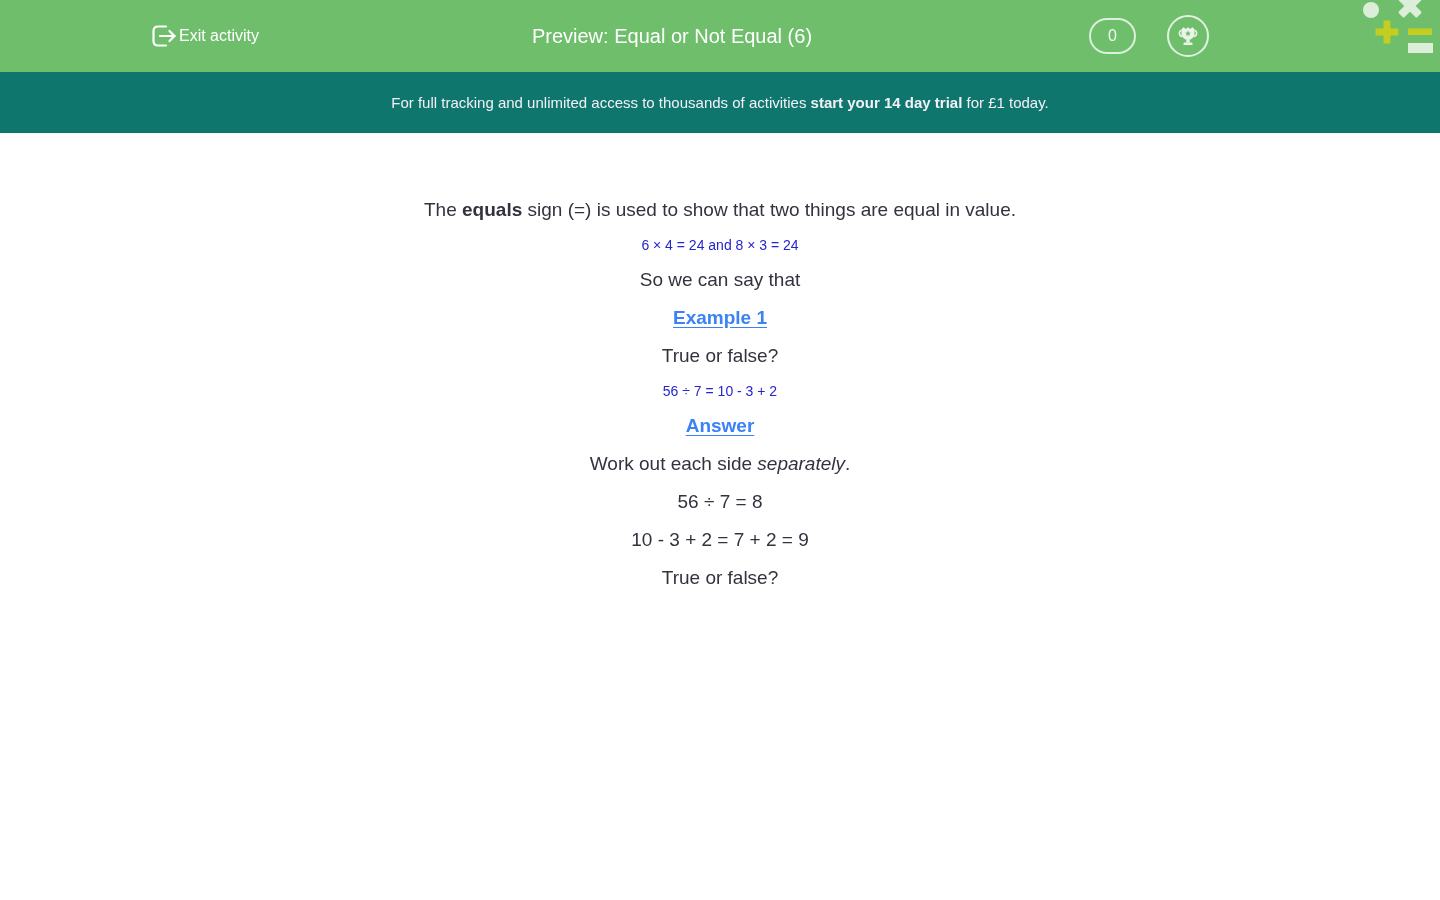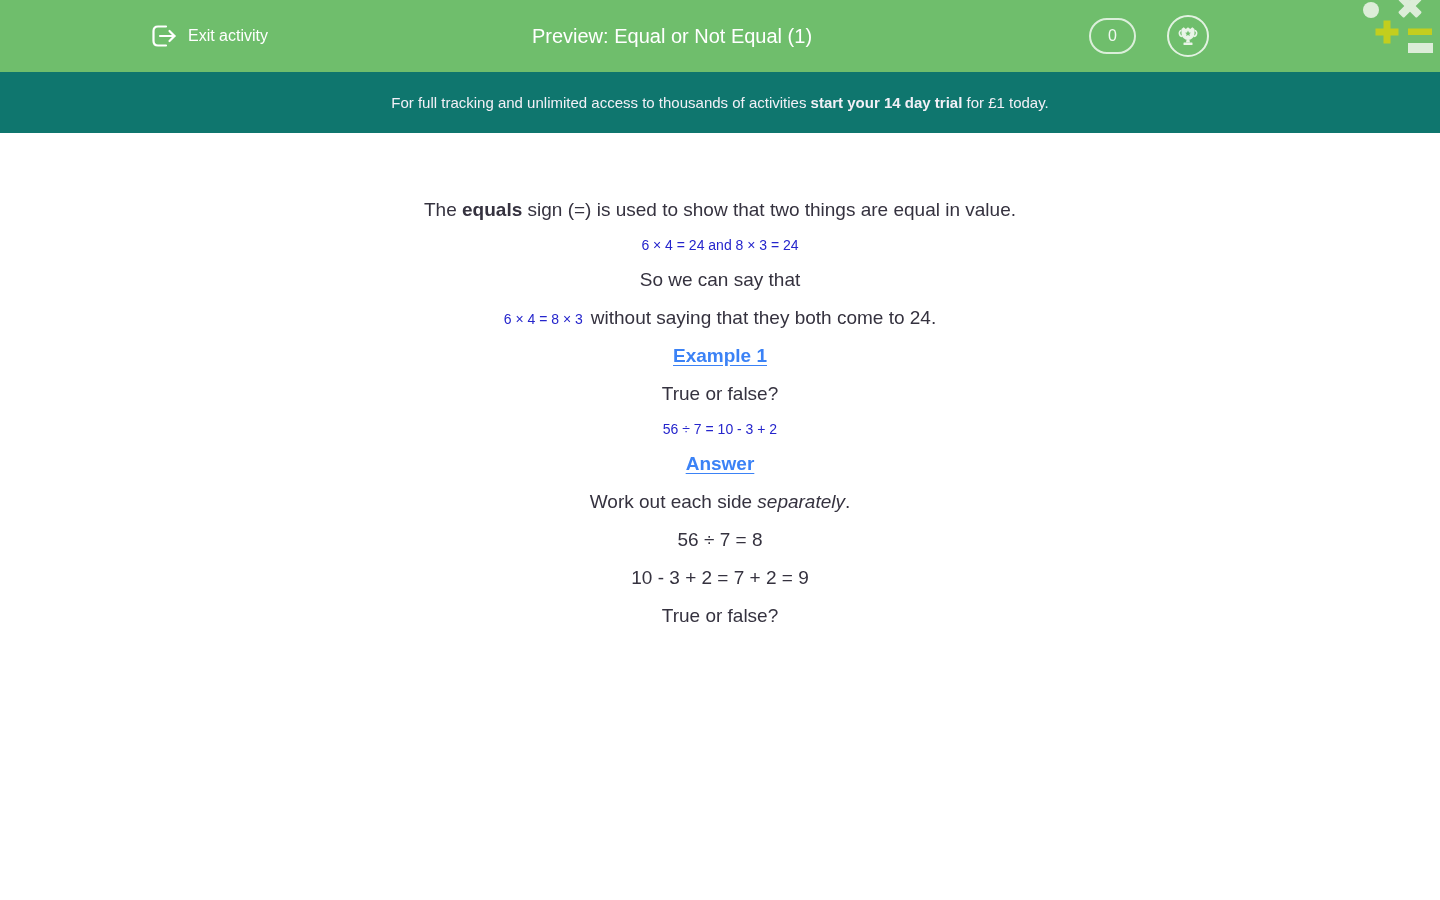--- a/index.html
+++ b/index.html
@@ -11,21 +11,21 @@
   }
 
   
   .app-header {
     position: relative;
     height: 72px;
     background: #6fbe6c;
   }
   .exit-btn {
     position: absolute; left: 148px; top: 0; height: 72px;
-    display: flex; align-items: center; gap: 10px;
+    display: flex; align-items: center; gap: 1px;
     background: none; border: none; padding: 0;
     color: #ffffff; font-size: 16px; cursor: pointer;
     font-family: inherit;
   }
   .header-title {
     position: absolute; left: 672px; top: 50%;
     transform: translate(-50%, -50%);
     color: #ffffff; font-size: 20px; white-space: nowrap;
   }
   .score-badge {
@@ -91,21 +91,21 @@
     <span style="display:flex;">
       <svg width="30" height="28" viewBox="0 0 30 28" fill="none">
         <path d="M18 4.5 H10 Q5.5 4.5 5.5 9 V19 Q5.5 23.5 10 23.5 H18" stroke="#ffffff" stroke-width="2.2" stroke-linecap="round" fill="none"></path>
         <line x1="12" y1="14" x2="26.5" y2="14" stroke="#ffffff" stroke-width="2.2" stroke-linecap="round"></line>
         <polyline points="21.5,9 26.5,14 21.5,19" stroke="#ffffff" stroke-width="2.2" stroke-linecap="round" stroke-linejoin="round" fill="none"></polyline>
       </svg>
     </span>
     <span>Exit activity</span>
   </button>
 
-  <div class="header-title">Preview: Equal or Not Equal (1)</div>
+  <div class="header-title">Preview: Equal or Not Equal (6)</div>
 
   <div class="score-badge">
     <span>0</span>
   </div>
 
   <button class="trophy-btn">
     <span style="display:flex;">
       <svg width="24" height="24" viewBox="0 0 24 24">
         <path d="M5.5 5 l2.2 -1.8 2.1 1.8 2.2 -1.8 2.2 1.8 2.1 -1.8 2.2 1.8 v4.5 a6.5 6.5 0 0 1 -13 0 z" fill="#eaf4e8"></path>
         <path d="M5.5 6.5 C2.5 6.5 2.5 12 6.5 12.5" stroke="#eaf4e8" stroke-width="1.6" fill="none"></path>
@@ -140,21 +140,20 @@
   <p><span>For full tracking and unlimited access to thousands of activities </span><span class="b">start your 14 day trial</span><span> for £1 today.</span></p>
 </div>
 
 <main class="content">
   <p><span>The </span><span class="b">equals</span><span> sign (=) is used to show that two things are equal in value.</span></p>
 
   <p class="eq mt-group">6 × 4 = 24 and 8 × 3 = 24</p>
 
   <p class="mt-group">So we can say that</p>
 
-  <p class="mt-group"><span class="eq">6 × 4 = 8 × 3</span><span class="eq-rest">without saying that they both come to 24.</span></p>
 
   <h2 class="example-heading"><span class="u">Example 1</span></h2>
   <p class="mt-line">True or false?</p>
   <p class="eq mt-line-sm">56 ÷ 7 = 10 - 3 + 2</p>
 
   <h2 class="example-heading answer-heading"><span class="u">Answer</span></h2>
   <p class="mt-line"><span>Work out each side </span><span class="i">separately</span><span>.</span></p>
   <p class="mt-line">56 ÷ 7 = 8</p>
   <p class="mt-line">10 - 3 + 2 = 7 + 2 = 9</p>
 

